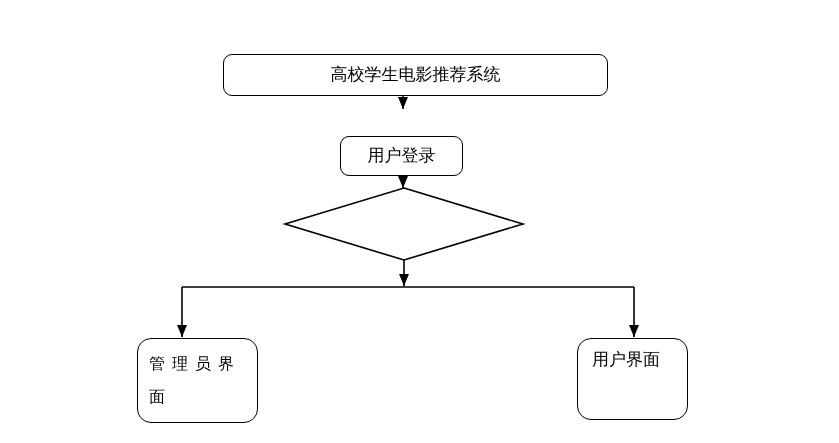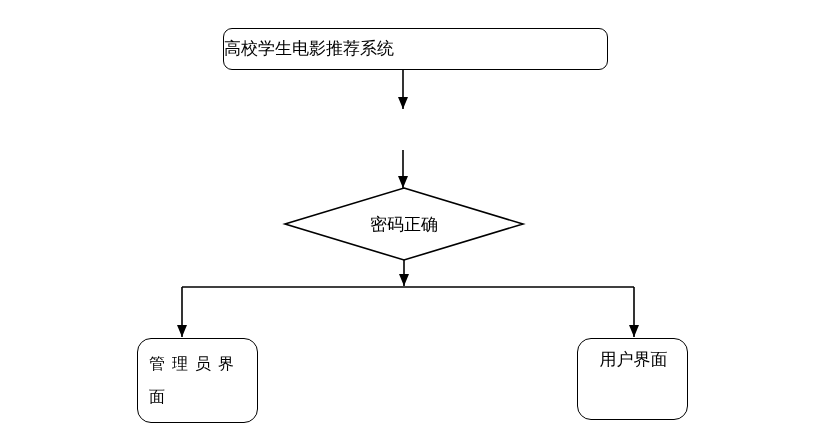--- a/index.html
+++ b/index.html
@@ -27,20 +27,22 @@
     position: absolute;
     box-sizing: border-box;
     border: 1.7px solid #000000;
     background: #ffffff;
     font-size: 17px;
     line-height: 1.25;
   }
   .node.centered {
     display: flex;
     align-items: center;
+    justify-content: center;
+    margin-top: 26px;
   }
   .node-system {
     left: 223px;
     top: 28px;
     width: 385px;
     height: 42px;
     border-radius: 9px;
   }
   .node-login {
     left: 340px;
@@ -77,21 +79,20 @@
     word-break: break-all;
   }
   .node-user {
     left: 577px;
     top: 338px;
     width: 111px;
     height: 82px;
     border-radius: 14px;
     padding: 10px 12px 0 14px;
     font-size: 17px;
-    text-align: center;
   }
 </style>
 </head>
 <body>
 
 <div class="canvas">
 
   <svg class="wires" viewBox="0 0 839 443">
     <defs>
       <marker id="ah" markerUnits="userSpaceOnUse" markerWidth="14" markerHeight="12" refX="12" refY="5" orient="auto">
@@ -111,24 +112,24 @@
 
     <line x1="182" y1="287" x2="182" y2="337" stroke="#000000" stroke-width="1.6" marker-end="url(#ah)"></line>
 
     <line x1="634" y1="287" x2="634" y2="337" stroke="#000000" stroke-width="1.6" marker-end="url(#ah)"></line>
   </svg>
 
   <div class="node centered node-system">
     <span>高校学生电影推荐系统</span>
   </div>
 
+  <div class="node centered node-login">
+    <span>用户登录</span>
+  </div>
 
-  <div class="decision-label">
-    <span>密码正确</span>
-  </div>
 
   <div class="node node-admin">
     <span class="wrap-label">管理员界面</span>
   </div>
 
   <div class="node node-user">
     <span>用户界面</span>
   </div>
 
 </div>

